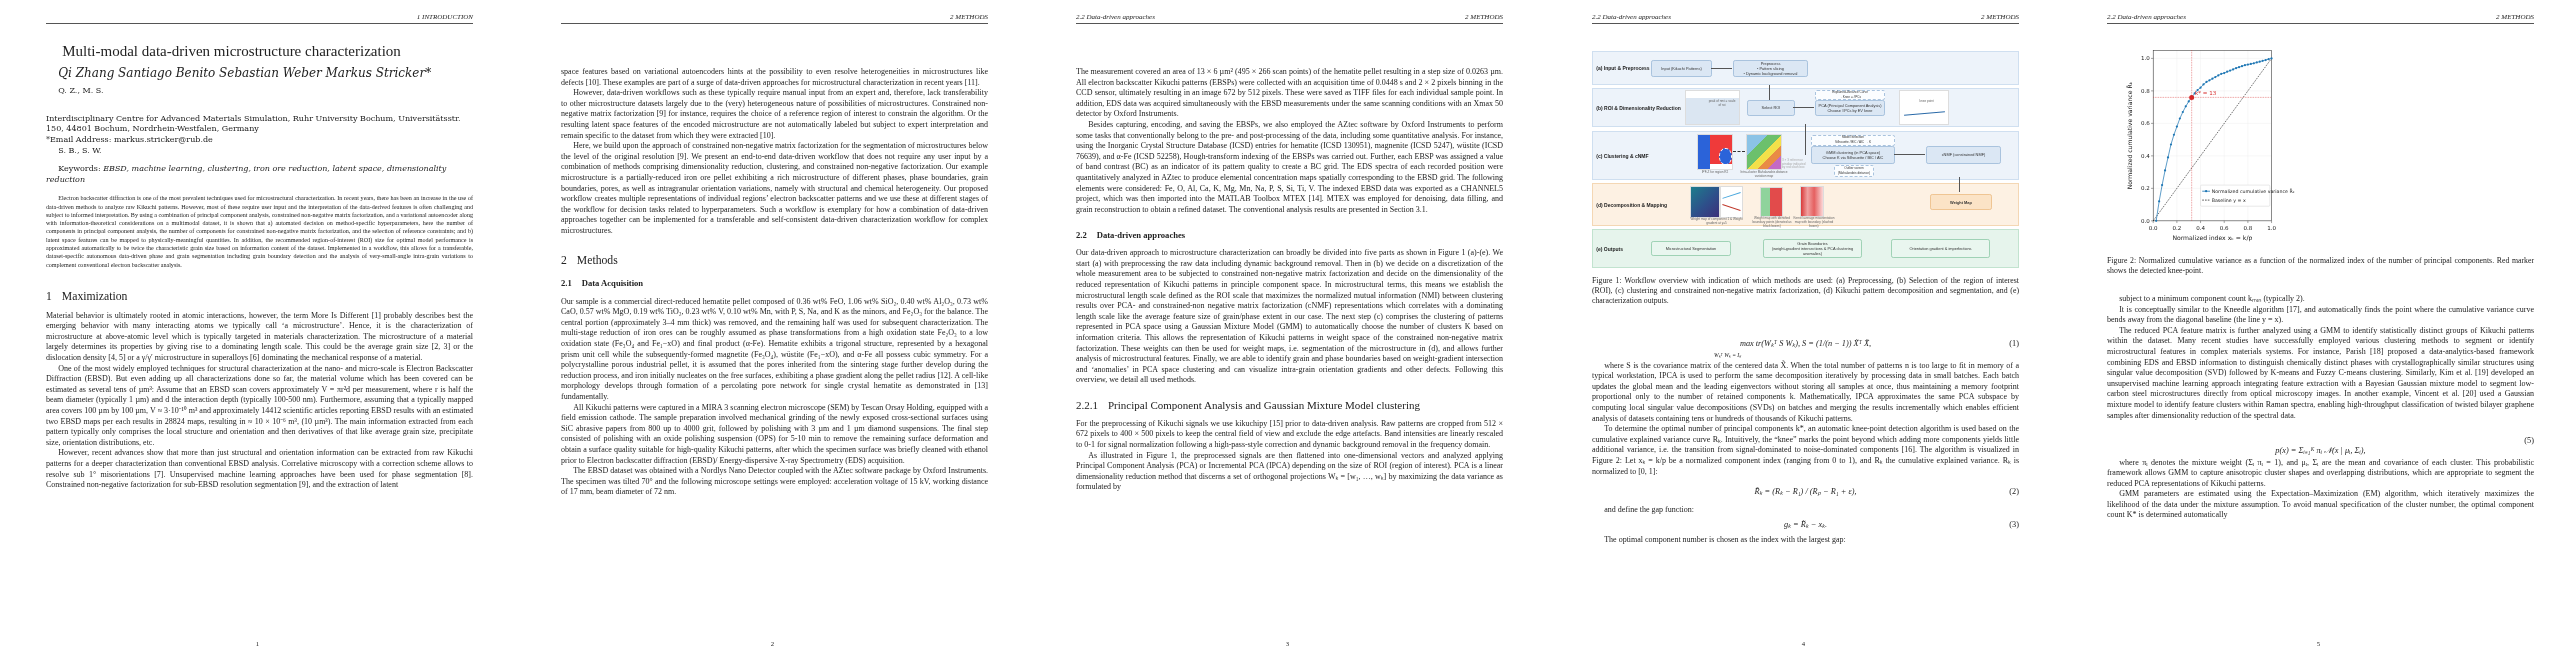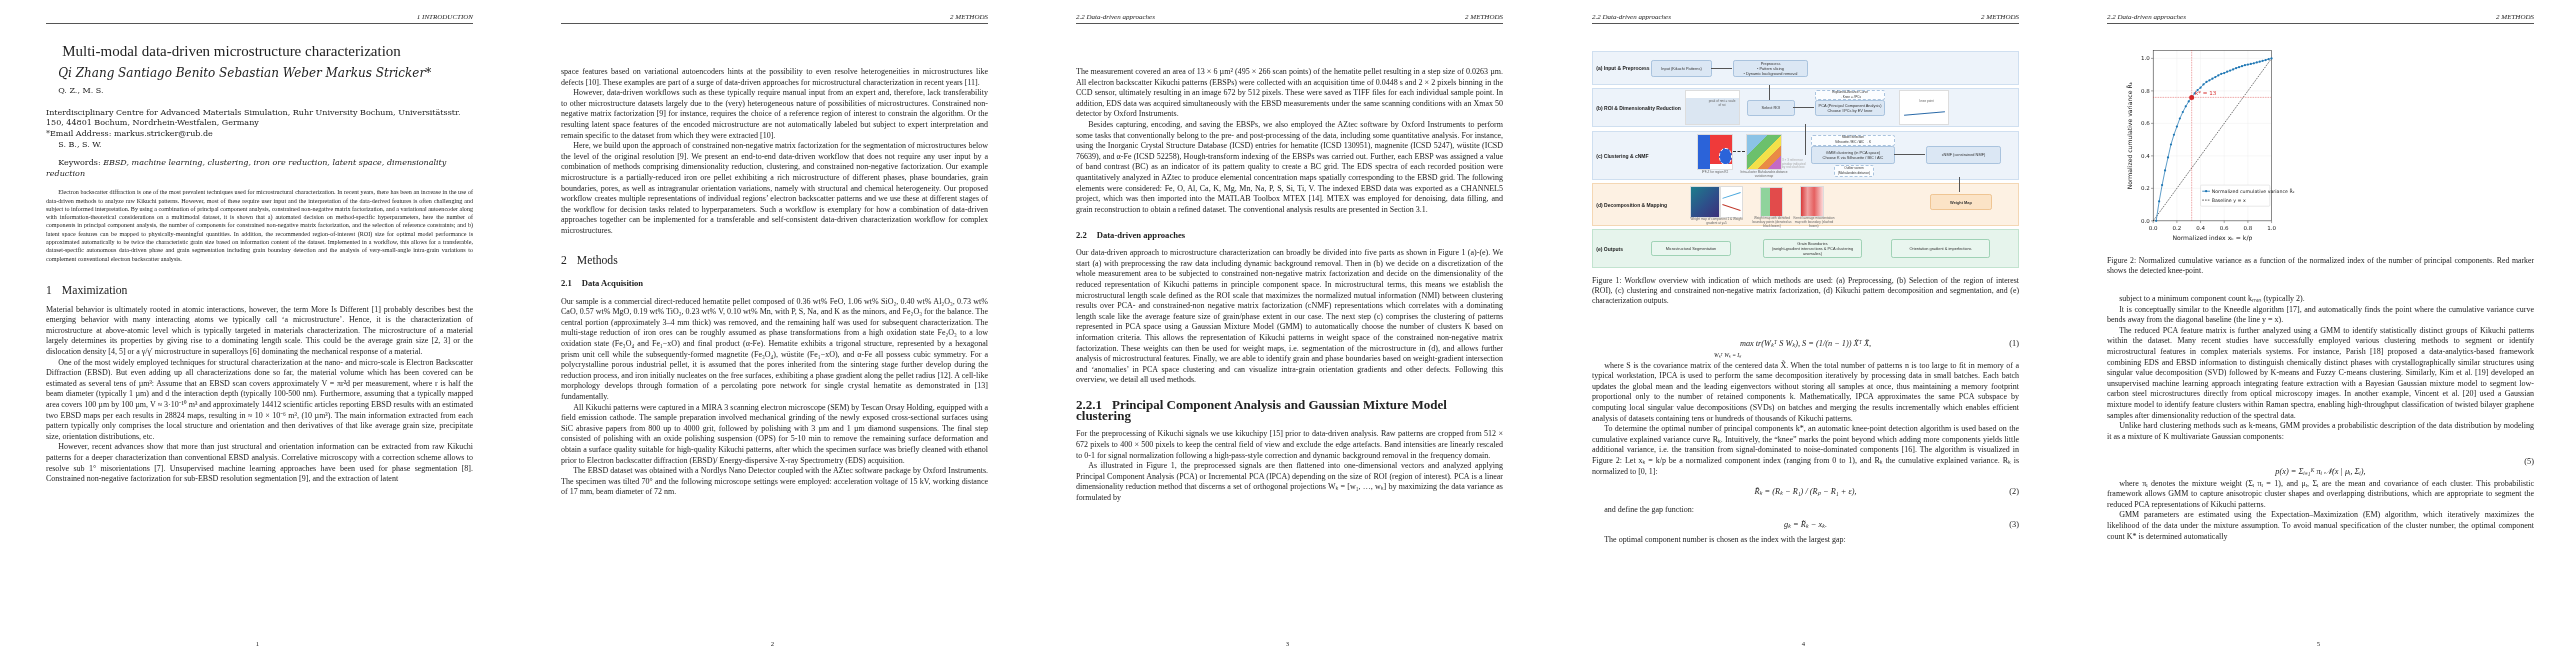--- a/index.html
+++ b/index.html
@@ -14,21 +14,21 @@
   .runhead .r { position:absolute; right:0; top:1.1px; }
   .pnum { position:absolute; left:0; width:515px; text-align:center; font-size:6.7px;
           font-family:"Liberation Serif",serif; }
   p { margin:0; text-align:justify; font-family:"Liberation Serif",serif; }
   .body { font-size:8px; line-height:10.6px;margin-top:24px; }
   .body p + p { text-indent:12.2px; }
   .small { font-size:6.1px; line-height:8.3px; }
   h1.title { font-weight:normal; font-size:15px; margin:4px; font-family:"Liberation Serif",serif; }
   h2 { font-weight:normal; font-size:11.7px; margin:0; font-family:"Liberation Serif",serif; }
   h3 { font-weight:bold; font-size:8.6px; margin:0; font-family:"Liberation Serif",serif; }
-  h4 { font-weight:bold; font-size:13px; margin:0; font-family:"Liberation Serif",serif; }
+  h4 { font-weight:normal; font-size:11px; margin:0; font-family:"Liberation Serif",serif; }
   .secnum { display:inline-block; margin-right:10px; }
   .authors { font-style:italic; font-size:12px; }
   .aff { font-size:8px; line-height:10.6px; }
   .eq { position:relative; font-family:"Liberation Serif",serif; font-size:8.3px; height:20px; }
   .eq .m { position:absolute; left:0; right:0; text-align:center; font-style:italic; top:4.4px;}
   .eq .n { position:absolute; right:0; top:4.4px; }
   .arxiv { position:absolute; left:3.3px; top:667px; transform-origin:0 0; transform:rotate(-90deg);
            font-size:16.7px; color:#9a9a9a; font-family:"Liberation Serif",serif; white-space:nowrap; letter-spacing:0.6px; }
   .caption { font-size:7.8px; line-height:10px; }
 
@@ -60,21 +60,21 @@
 <div class="arxiv">arXiv:2601.12584v1  [cond-mat.mtrl-sci]  18 Jan 2026</div>
 
 <div class="page" style="left:0">
   <div class="runhead">
     <span class="r">1   INTRODUCTION</span>
   </div>
   <div class="col" style="top:39px">
     <h1 class="title" style="padding-left:12.2px">Multi-modal data-driven microstructure characterization</h1>
     <div class="authors" style="padding-left:12.2px;margin-top:5.6px">Qi Zhang   Santiago Benito   Sebastian Weber   Markus Stricker*</div>
     <div class="aff" style="padding-left:12.2px;margin-top:6.7px">Q. Z., M. S.</div>
-    <div class="aff" style="margin-top:11px">Interdisciplinary Centre for Advanced Materials Simulation, Ruhr University Bochum, Universitätsstr. 150, 44801 Bochum, Nordrhein-Westfalen, Germany</div>
+    <div class="aff" style="margin-top:17px">Interdisciplinary Centre for Advanced Materials Simulation, Ruhr University Bochum, Universitätsstr. 150, 44801 Bochum, Nordrhein-Westfalen, Germany</div>
     <div class="aff">*Email Address: markus.stricker@rub.de</div>
     <div class="aff" style="padding-left:12.2px">S. B., S. W.</div>
     <div class="aff" style="margin-top:7.8px;text-indent:12.2px">
       <span>Keywords: </span><i>EBSD, machine learning, clustering, iron ore reduction, latent space, dimensionality reduction</i>
     </div>
     <p class="small" style="margin-top:9px;text-indent:12.2px">Electron backscatter diffraction is one of the most prevalent techniques used for microstructural characterization. In recent years, there has been an increase in the use of data-driven methods to analyze raw Kikuchi patterns. However, most of these require user input and the interpretation of the data-derived features is often challenging and subject to informed interpretation. By using a combination of principal component analysis, constrained non-negative matrix factorization, and a variational autoencoder along with information-theoretical considerations on a multimodal dataset, it is shown that a) automated decision on method-specific hyperparameters, here the number of components in principal component analysis, the number of components for constrained non-negative matrix factorization, and the selection of reference constraints; and b) latent space features can be mapped to physically-meaningful quantities. In addition, the recommended region-of-interest (ROI) size for optimal model performance is approximated automatically to be twice the characteristic grain size based on information content of the dataset. Implemented in a workflow, this allows for a transferable, dataset-specific autonomous data-driven phase and grain segmentation including grain boundary detection and the analysis of very-small-angle intra-grain variations to complement conventional electron backscatter analysis.</p>
     <h2 style="margin-top:21px">
       <span class="secnum">1</span><span>Maximization</span>
     </h2>
     <div class="body" style="margin-top:7.8px">
@@ -364,21 +364,20 @@
       <text id="leg2text" font-size="8.5" fill="#222" x="271.2" y="362.67619047619047">Baseline y = x</text>
     </g>
   </svg>
 
   <div class="col" style="top:256px">
     <p class="caption">Figure 2: Normalized cumulative variance as a function of the normalized index of the number of principal components. Red marker shows the detected knee-point.</p>
     <div class="body" style="margin-top:18px">
       <p style="text-indent:12.2px">subject to a minimum component count kₘᵢₙ (typically 2).</p>
       <p style="text-indent:12.2px">It is conceptually similar to the Kneedle algorithm [17], and automatically finds the point where the cumulative variance curve bends away from the diagonal baseline (the line y = x).</p>
       <p style="text-indent:12.2px">The reduced PCA feature matrix is further analyzed using a GMM to identify statistically distinct groups of Kikuchi patterns within the dataset. Many recent studies have successfully employed various clustering methods to segment or identify microstructural features in complex materials systems. For instance, Parish [18] proposed a data-analytics-based framework combining EDS and EBSD information to distinguish chemically distinct phases with crystallographically similar structures using singular value decomposition (SVD) followed by K-means and Fuzzy C-means clustering. Similarly, Kim et al. [19] developed an unsupervised machine learning approach integrating feature extraction with a Bayesian Gaussian mixture model to segment low-carbon steel microstructures directly from optical microscopy images. In another example, Vincent et al. [20] used a Gaussian mixture model to identify feature clusters within Raman spectra, enabling high-throughput classification of twisted bilayer graphene samples after dimensionality reduction of the spectral data.</p>
-      <p style="text-indent:12.2px">Unlike hard clustering methods such as k-means, GMM provides a probabilistic description of the data distribution by modeling it as a mixture of K multivariate Gaussian components:</p>
       <div class="eq" style="height:32px;margin-top:4.4px">
         <span class="m" style="top:20px">p(x) = Σᵢ₌₁ᴷ πᵢ 𝒩(x | μᵢ, Σᵢ),</span>
         <span class="n" style="top:10px">(5)</span>
       </div>
       <p style="text-indent:12.2px">where πᵢ denotes the mixture weight (Σᵢ πᵢ = 1), and μᵢ, Σᵢ are the mean and covariance of each cluster. This probabilistic framework allows GMM to capture anisotropic cluster shapes and overlapping distributions, which are appropriate to segment the reduced PCA representations of Kikuchi patterns.</p>
       <p style="text-indent:12.2px">GMM parameters are estimated using the Expectation–Maximization (EM) algorithm, which iteratively maximizes the likelihood of the data under the mixture assumption. To avoid manual specification of the cluster number, the optimal component count K* is determined automatically</p>
     </div>
   </div>
   <div class="pnum" style="top:640px">5</div>
 </div>

